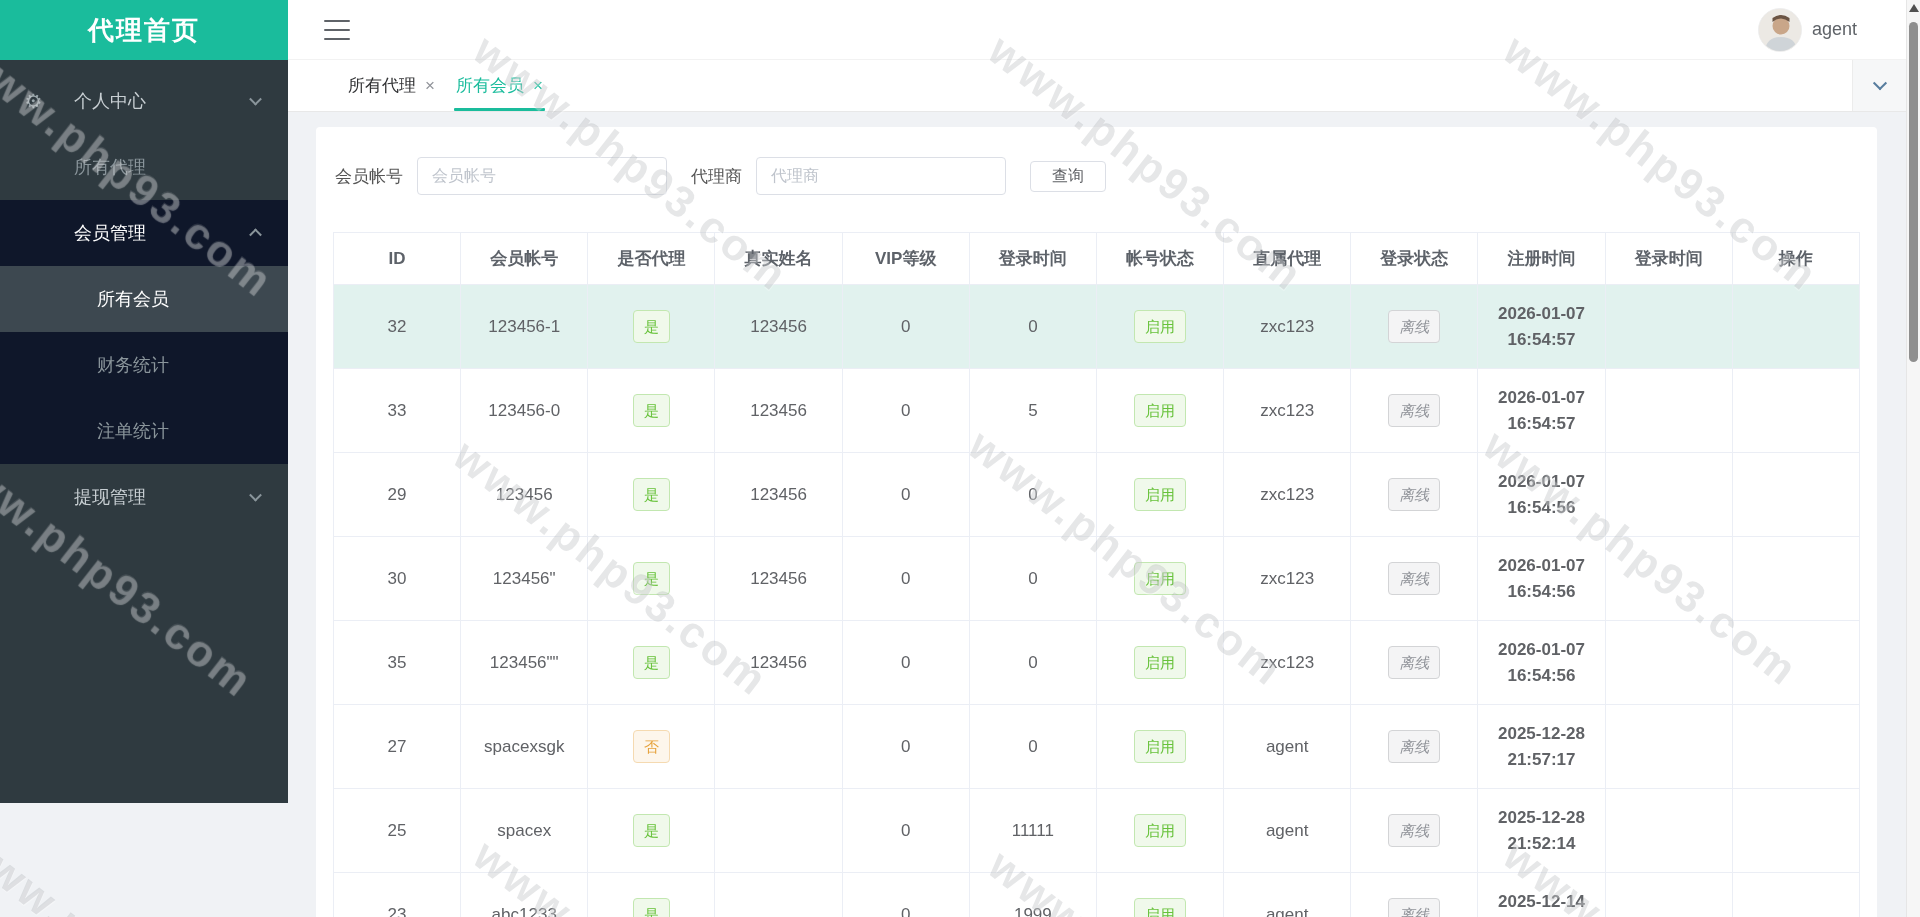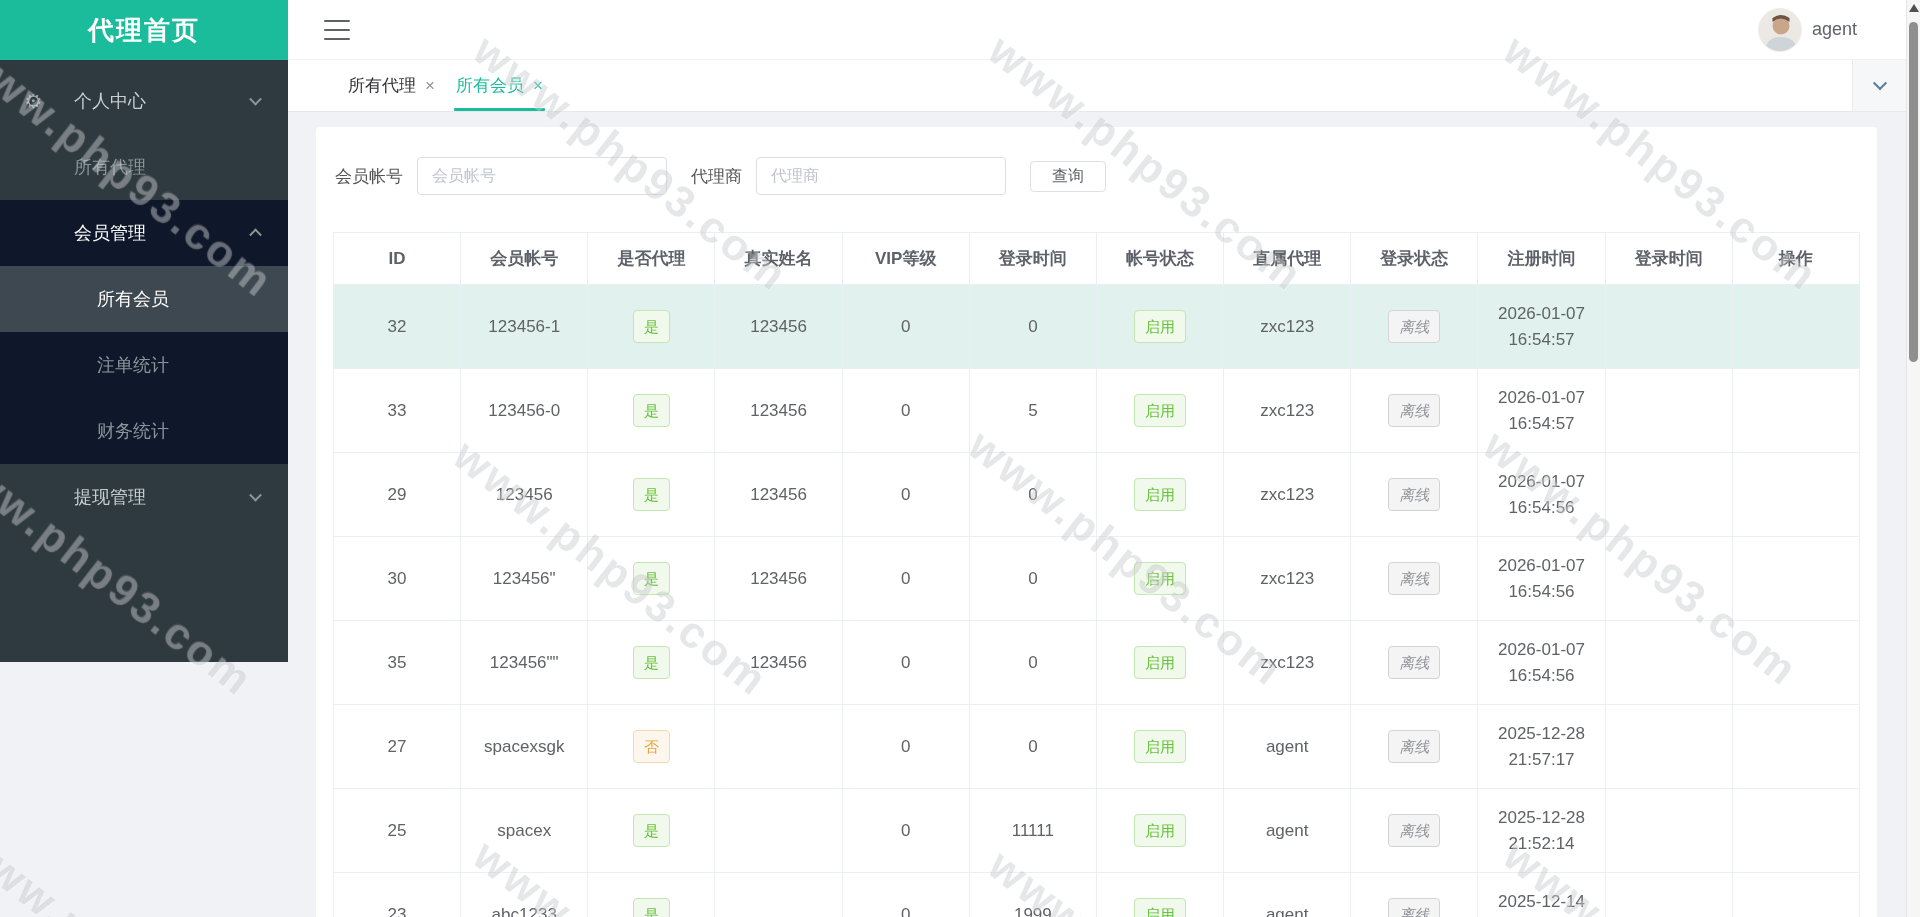--- a/index.html
+++ b/index.html
@@ -4,21 +4,21 @@
 <style>
   * { margin:0; padding:0; box-sizing:border-box; }
   html,body { width:1920px; height:917px; overflow:hidden; }
   body {
     font-family:"Liberation Sans","DejaVu Sans",sans-serif;
     color:#606266; background:#f0f2f5; position:relative;
     display:flex;
   }
 
   
-  .sidebar { width:288px; min-width:288px; height:662px; background:#2f3a40; position:relative; z-index:2; }
+  .sidebar { width:288px; min-width:288px; height:803px; background:#2f3a40; position:relative; z-index:2; }
   .logo { height:60px; background:#1abc9c; color:#fff; font-size:26px; font-weight:bold;
           display:flex; align-items:center; justify-content:center; letter-spacing:2px; }
   .nav { padding-top:8px; }
   .nav-item { height:66px; display:flex; align-items:center; position:relative;
               font-size:18px; color:#c7ced2; cursor:pointer; }
   .nav-item .label { padding-left:67px;margin-left:7px; }
   .nav-item.with-icon .label { padding-left:0; }
   .nav-item .menu-icon { width:67px; text-align:center; font-size:20px; color:#9aa6ab; }
   .nav-item.child .label { padding-left:90px; }
   .nav-item.dim { color:#8a959b; }
@@ -77,21 +77,21 @@
   th, td { border:1px solid #ebeef5; text-align:center; font-size:17px; color:#606266;
            overflow:hidden; }
   th { height:52px; font-weight:bold; color:#5d6269; background:#fff; }
   td { height:84px; background:#fff; }
   tr.highlight td { background:#e1f2ee; }
   .tag { display:inline-block; padding:8px 10px; border:1px solid; border-radius:4px;
          font-size:15px; line-height:1; }
   .tag-success { color:#67c23a; background:#f0f9eb; border-color:#c2e7b0; }
   .tag-warning { color:#e6a23c; background:#fdf6ec; border-color:#f5dab1; }
   .tag-info    { color:#909399; background:#f4f4f5; border-color:#d3d4d6;font-style:italic; }
-  .dt div { line-height:26px; }
+  .dt div { line-height:26px;font-weight:bold; }
 
   
   .scrollbar { position:fixed; right:0; top:0; width:14px; height:917px; background:#f6f6f6;
                border-left:1px solid #e6e6e6; z-index:50; }
   .scroll-up { position:absolute; top:4px; left:2px; width:0; height:0;
                border-left:5px solid transparent; border-right:5px solid transparent;
                border-bottom:8px solid #505050; cursor:pointer; }
   .scroll-thumb { position:absolute; top:22px; left:2px; width:9px; height:340px;
                   background:#8f8f8f; border-radius:5px; cursor:pointer; }
 
@@ -118,24 +118,24 @@
     </div>
     <div class="nav-group">
       <div class="nav-item parent-open">
         <span class="label">会员管理</span>
         <span class="chev up"></span>
       </div>
       <div class="nav-item child active">
         <span class="label">所有会员</span>
       </div>
       <div class="nav-item child dim">
+        <span class="label">财务统计</span>
+      </div>
+      <div class="nav-item child dim">
         <span class="label">注单统计</span>
-      </div>
-      <div class="nav-item child dim">
-        <span class="label">财务统计</span>
       </div>
     </div>
     <div class="nav-item">
       <span class="label">提现管理</span>
       <span class="chev down"></span>
     </div>
   </nav>
 </aside>
 
 <div class="main">

